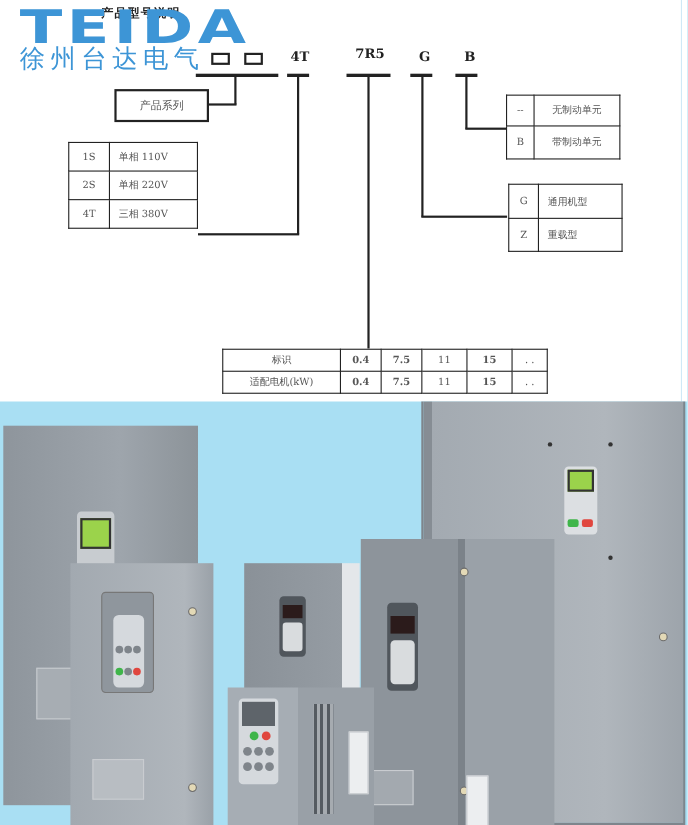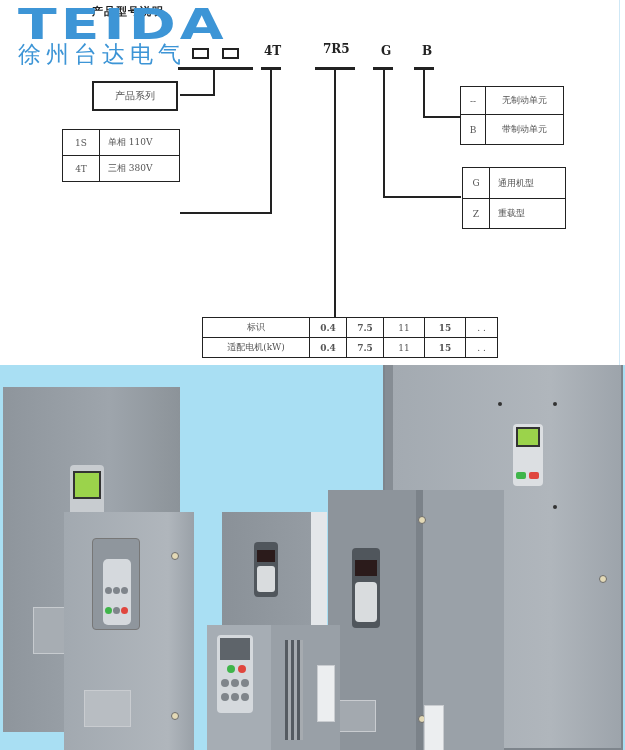--- a/index.html
+++ b/index.html
@@ -16,21 +16,21 @@
 
   
   .code { font-size:12px; font-weight:bold; color:#222; font-family:"DejaVu Serif", serif; }
   .sq { width:17px; height:11px; border:2px solid #222; box-sizing:border-box; }
   .hline { background:#222; height:3px; }
   .vline { background:#222; width:2px; }
   .thin-h { background:#222; height:1.5px; }
 
   
   .box { border:2px solid #222; box-sizing:border-box; background:#fff; font-size:10px; color:#555;
-         display:flex; align-items:center; justify-content:center; }
+         display:flex; align-items:center; justify-content:center;margin-left:12px; }
   table.t { border-collapse:collapse; position:absolute; background:#fff; }
   table.t td { border:1.5px solid #222; font-size:9px; color:#555; padding:0; text-align:center; }
   table.t td.c1 { width:36px; }
   table.t td.c2 { text-align:left; padding-left:8px; }
 
   
   .photo { left:0; top:365px; width:625px; height:385px; background:#a9dff3; overflow:hidden; }
   .cab { position:absolute; box-sizing:border-box; }
   .panel-lcd { position:absolute; background:#9bd34b; border:2px solid #333; box-sizing:border-box; }
   .keypad { position:absolute; background:#dcdfe2; border-radius:4px; box-sizing:border-box; }
@@ -77,20 +77,24 @@
 
 <div class="abs box" style="left:92px;top:81px;width:86px;height:30px;">
   <span>产品系列</span>
 </div>
 
 <table class="t" style="left:62px;top:129px;width:118px;">
   <tbody>
   <tr style="height:26px;">
         <td class="c1">1S</td>
         <td class="c2">单相 110V</td>
+      </tr>
+  <tr style="height:26px;">
+        <td class="c1">2S</td>
+        <td class="c2">单相 220V</td>
       </tr>
   <tr style="height:26px;">
         <td class="c1">4T</td>
         <td class="c2">三相 380V</td>
       </tr>
 </tbody>
   </table>
 
 <table class="t" style="left:460px;top:86px;width:104px;">
   <tbody>

